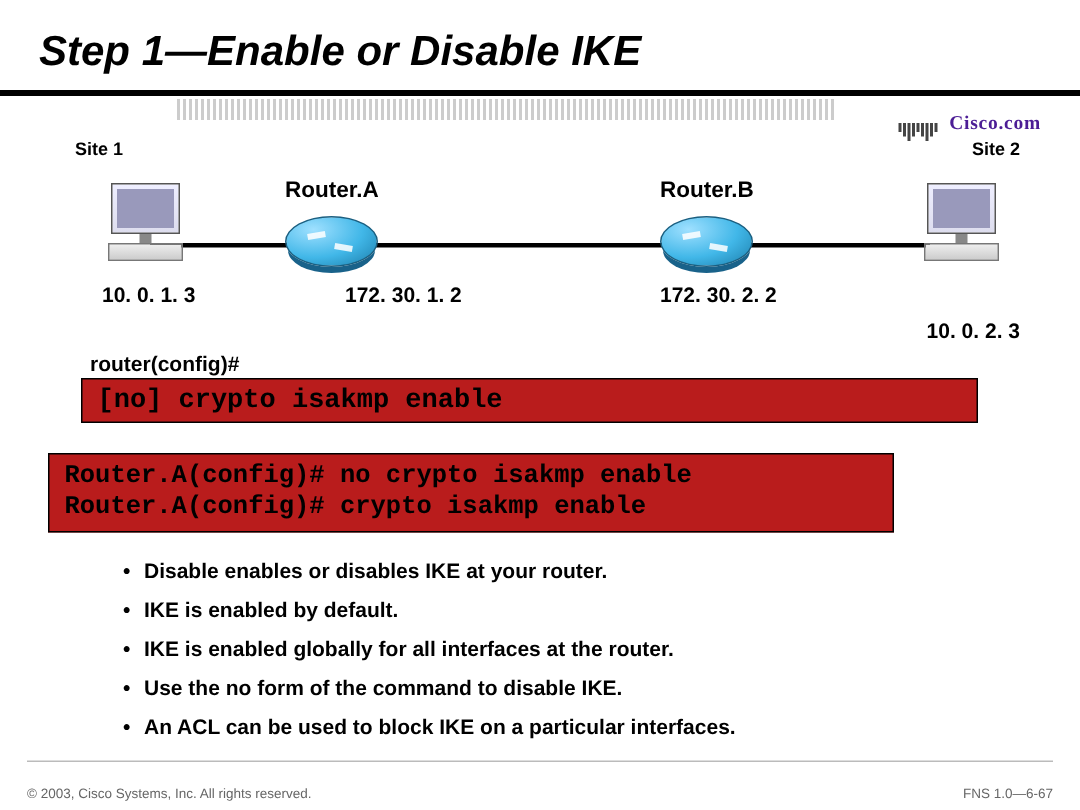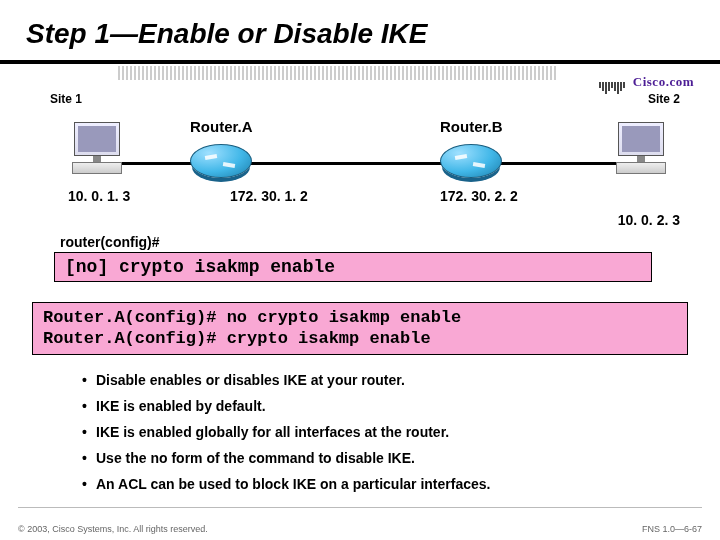--- a/index.html
+++ b/index.html
@@ -172,35 +172,35 @@
   
   .cmd-prompt {
     position: absolute;
     left: 60px;
     top: 234px;
     font-size: 14px;
     font-weight: bold;
   }
   .cmd-box {
     position: absolute;
-    background: #f9a8d4;
+    background: #b91c1c;
     border: 1px solid #000;
     font-family: "Courier New", monospace;
     font-weight: bold;
     padding: 4px 10px;
     white-space: pre;
   }
   .cmd1 {
     left: 54px; top: 252px;
     width: 598px;
     font-size: 18px;
   }
   .cmd2 {
     left: 32px; top: 302px;
-    width: 656px;
+    width: 564px;
     font-size: 17px;
     line-height: 1.25;
   }
 
   
   .bullets {
     position: absolute;
     left: 42px;
     top: 356px;
     width: 640px;

